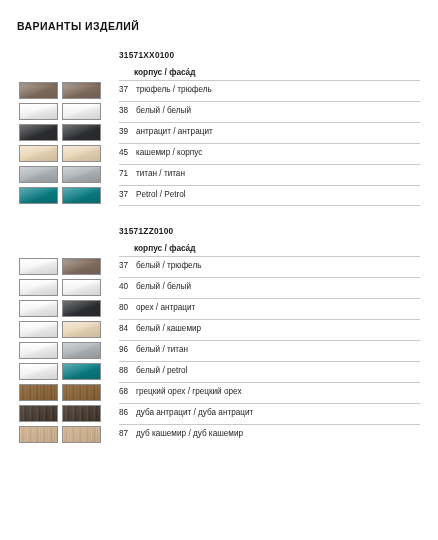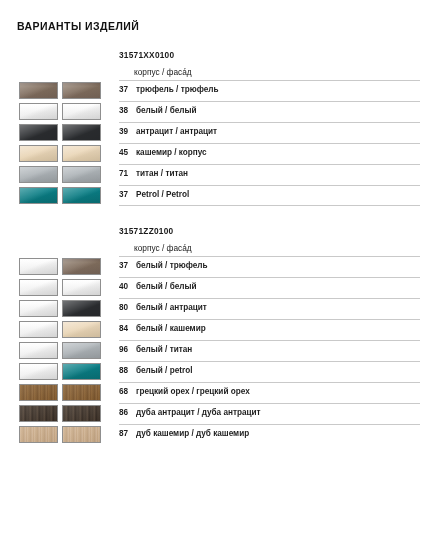--- a/index.html
+++ b/index.html
@@ -41,36 +41,35 @@
     letter-spacing: 0.25px;
     color: #1b1b1b;
     white-space: nowrap;
   }
 
   .col-header {
     position: absolute;
     left: 134px;
     top: 17px;
     font-size: 8.3px;
-    font-weight: normal;
+    font-weight: bold;
     color: #1b1b1b;
     white-space: nowrap;
   }
 
   .rows {
     position: absolute;
     left: 0;
     top: 30px;
     width: 438px;
   }
 
   .row {
     position: relative;
     height: 21px;
-    font-weight: bold;
   }
   .row-line {
     position: absolute;
     left: 119px;
     right: 18px;
     top: 0;
     height: 1px;
     background: #c9c9c9;
   }
   .row-line.last {
@@ -239,21 +238,21 @@
         <div class="row">
           <div class="row-line" style="background: rgb(201, 201, 201);"></div>
           <div class="swatches">
             <div class="swatch" style="background: linear-gradient(rgb(255, 255, 255) 0%, rgb(242, 242, 242) 60%, rgb(235, 235, 235) 100%); border-color: rgb(143, 143, 143);">
               <div class="sheen"></div>
             </div>
             <div class="swatch" style="background: linear-gradient(rgba(34, 36, 39, 0) 0%, rgb(43, 45, 48) 100%), rgb(43, 45, 48); border-color: rgb(143, 143, 143);">
               <div class="sheen"></div>
             </div>
           </div>
-          <div class="row-text"><span class="row-code">80</span><span>белый / антрацит</span></div>
+          <div class="row-text"><span class="row-code">80</span><span>орех / антрацит</span></div>
         </div>
         <div class="row">
           <div class="row-line" style="background: rgb(201, 201, 201);"></div>
           <div class="swatches">
             <div class="swatch" style="background: linear-gradient(rgb(255, 255, 255) 0%, rgb(242, 242, 242) 60%, rgb(235, 235, 235) 100%); border-color: rgb(143, 143, 143);">
               <div class="sheen"></div>
             </div>
             <div class="swatch" style="background: linear-gradient(rgb(239, 220, 192) 0%, rgb(229, 208, 174) 100%); border-color: rgb(143, 143, 143);">
               <div class="sheen"></div>
             </div>

